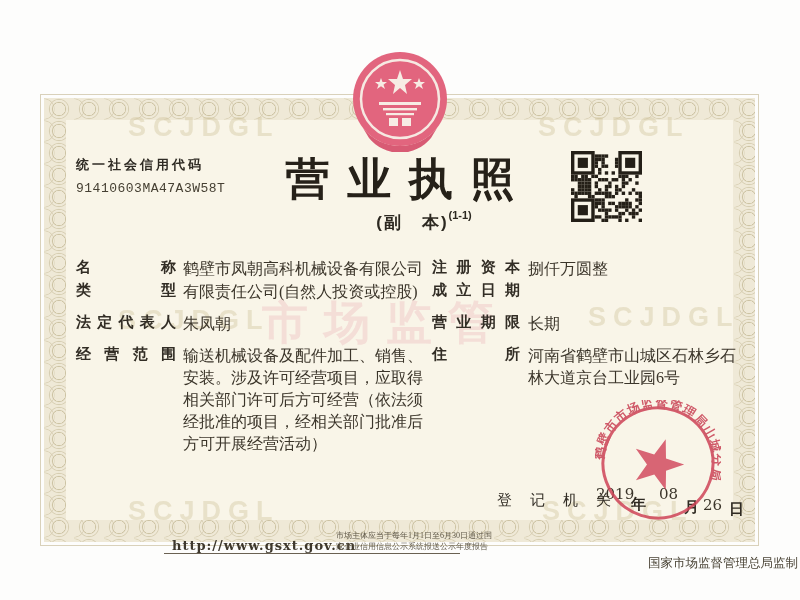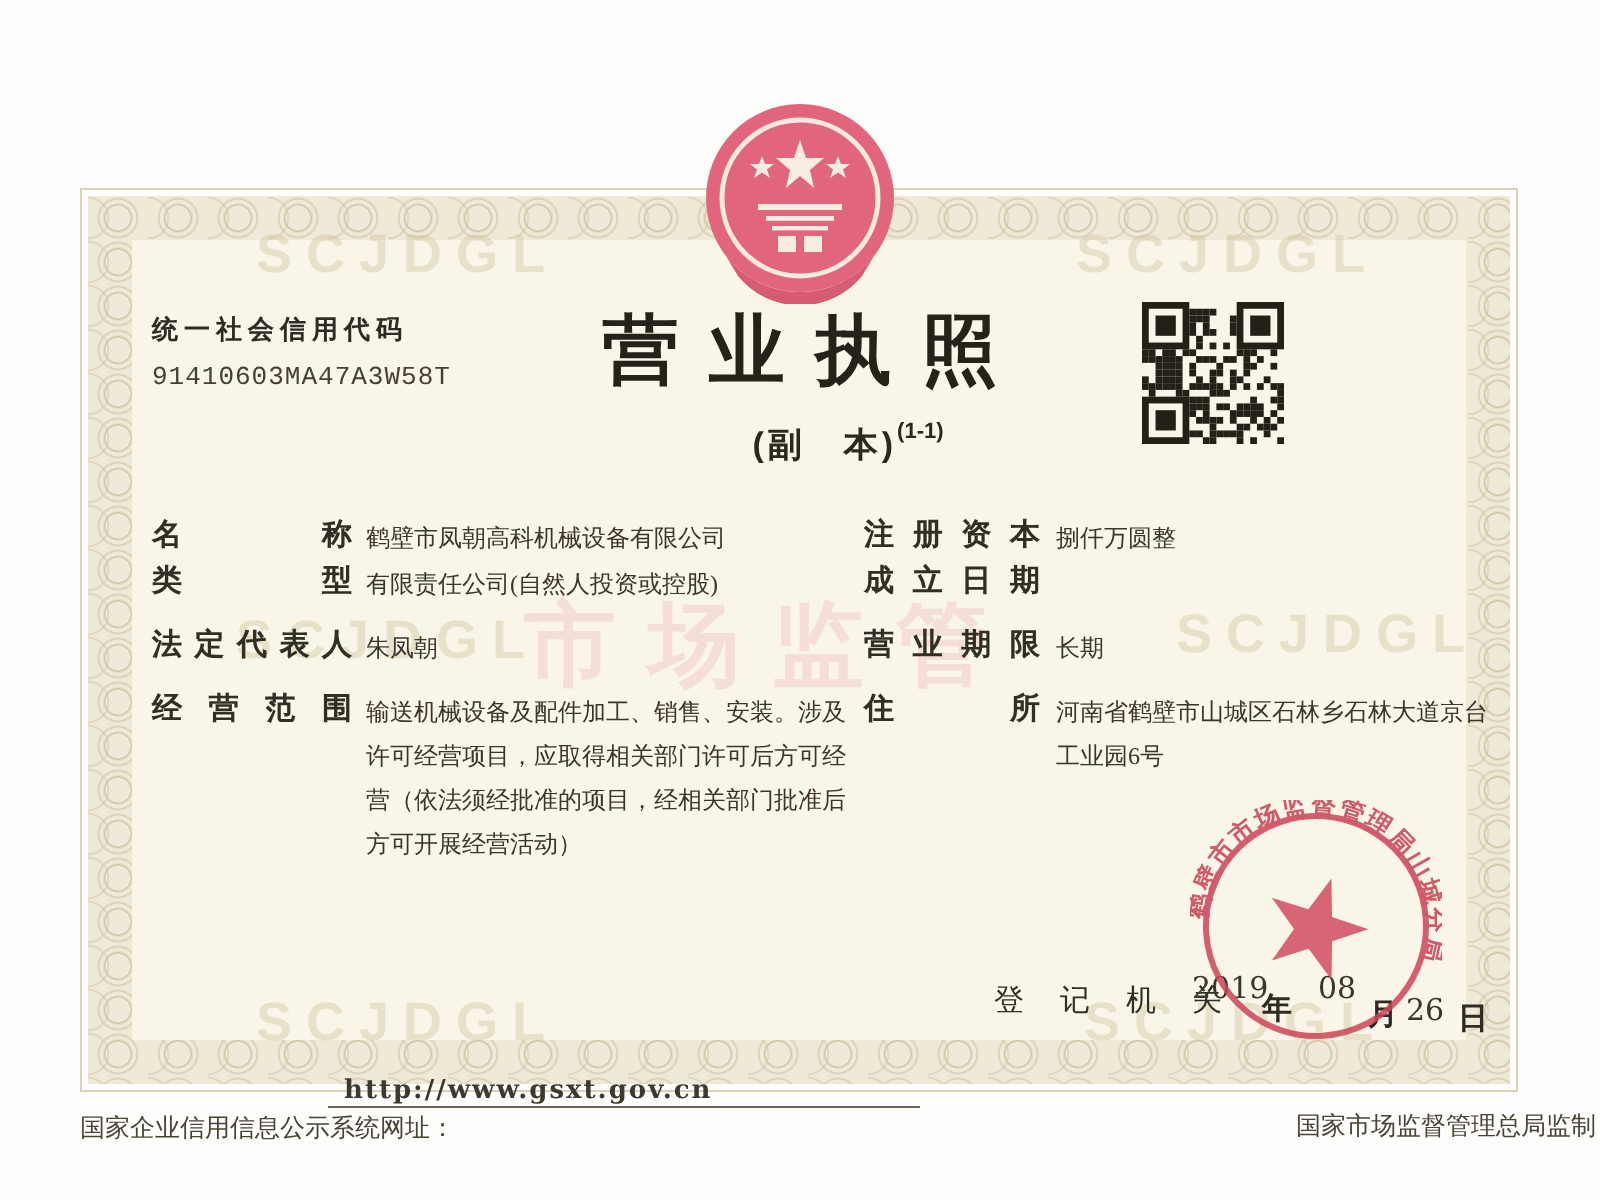--- a/index.html
+++ b/index.html
@@ -36,38 +36,38 @@
   .wm-center {
     position:absolute; left:262px; top:292px; font-size:46px; font-weight:bold;
     letter-spacing:16px; color:rgba(226,128,148,0.20); pointer-events:none;
     font-family:"Liberation Sans", sans-serif; white-space:nowrap;
   }
   
   .credit-label { position:absolute; left:76px; top:156px; font-size:13px; font-weight:bold; letter-spacing:3px; color:#2f2b24; }
   .credit-code  { position:absolute; left:76px; top:181px; font-size:13px; font-family:Liberation Mono, monospace; color:#464033; letter-spacing:0.5px;text-align:center; }
   .title {
     position:absolute; left:0; top:150px; width:800px; text-align:center;
-    font-size:38px; font-weight:900; color:#262119; letter-spacing:0.40em; text-indent:0.40em;
+    font-size:44px; font-weight:900; color:#262119; letter-spacing:0.40em; text-indent:0.40em;
   }
   .subtitle {
     position:absolute; left:0; top:211px; width:800px; text-align:center;
     font-size:17px; font-weight:bold; color:#2c2820; letter-spacing:2px;padding-left:48px;
   }
   .subtitle sup { font-size:11px; font-weight:bold; position:relative; top:-2px; letter-spacing:0; }
   
   .qr { position:absolute; left:571px; top:151px; width:71px; height:71px; }
   .qr-note { position:absolute; left:652px; top:150px; width:96px; font-size:11.5px; line-height:15.5px;
     font-family:"Liberation Serif", serif; color:#3e372c; font-weight:bold; }
   
   .flabel {
     position:absolute; font-size:15px; font-weight:bold; color:#322d25;
     text-align:justify; text-align-last:justify; font-family:"Liberation Sans", sans-serif;
   }
   .fvalue {
-    position:absolute; font-size:12px; color:#3b352a; line-height:22px;
+    position:absolute; font-size:16px; color:#3b352a; line-height:22px;
     font-family:"Liberation Serif", serif;
   }
   .lab-l { left:76px;  width:100px; }
   .val-l { left:183px; width:248px; }
   .lab-r { left:432px; width:88px;  }
   .val-r { left:528px; width:218px; }
   .row1 { top:258px; } .row2 { top:281px; } .row3 { top:313px; } .row4 { top:345px; }
   
   .authority {
     position:absolute; left:497px; top:443px; width:114px; font-size:15px; font-weight:normal;
@@ -316,16 +316,19 @@
       <polygon fill="#d34c60" points="63,38 69.2,56.2 88.4,56.4 73,67.8 78.7,86.2 63,75 47.3,86.2 53,67.8 37.6,56.4 56.8,56.2"></polygon>
       <path id="sealArc" d="M 11.3 80.8 A 55 55 0 1 1 114.7 80.8" fill="none"></path>
       <text font-size="12.5" font-weight="bold" fill="#c83f53" letter-spacing="1" font-family="Liberation Sans, sans-serif">
         <textPath href="#sealArc" startOffset="4">鹤壁市市场监督管理局山城分局</textPath>
       </text>
     </g>
   </svg>
 
   <div class="foot-rule"></div>
   <div class="foot-url">http://www.gsxt.gov.cn</div>
-  <div class="foot-site">国家企业信用信息公示系统网址：</div>
+  <div class="foot-note">
+    <div>市场主体应当于每年1月1日至6月30日通过国</div>
+    <div>家企业信用信息公示系统报送公示年度报告</div>
+  </div>
   <div class="foot-producer">国家市场监督管理总局监制</div>
 
 </div>
 
 </body></html>

